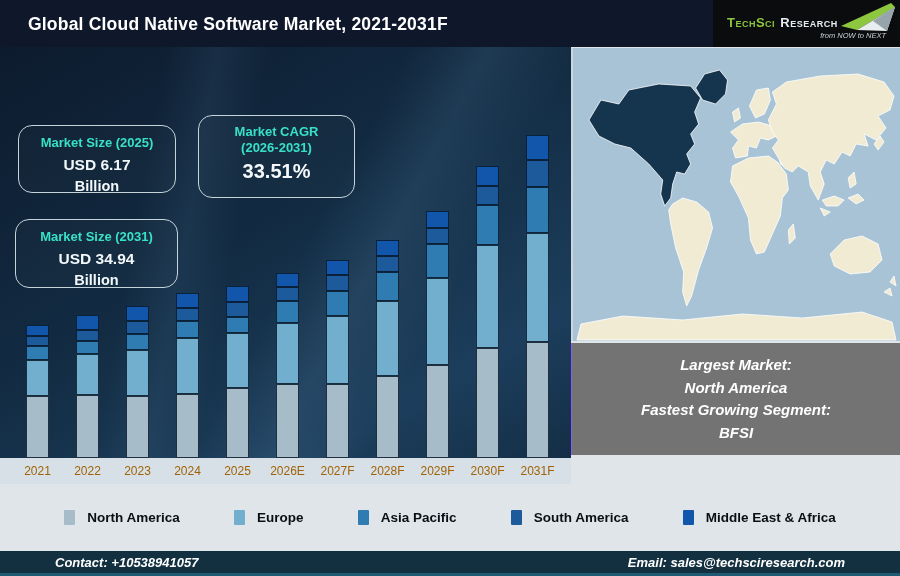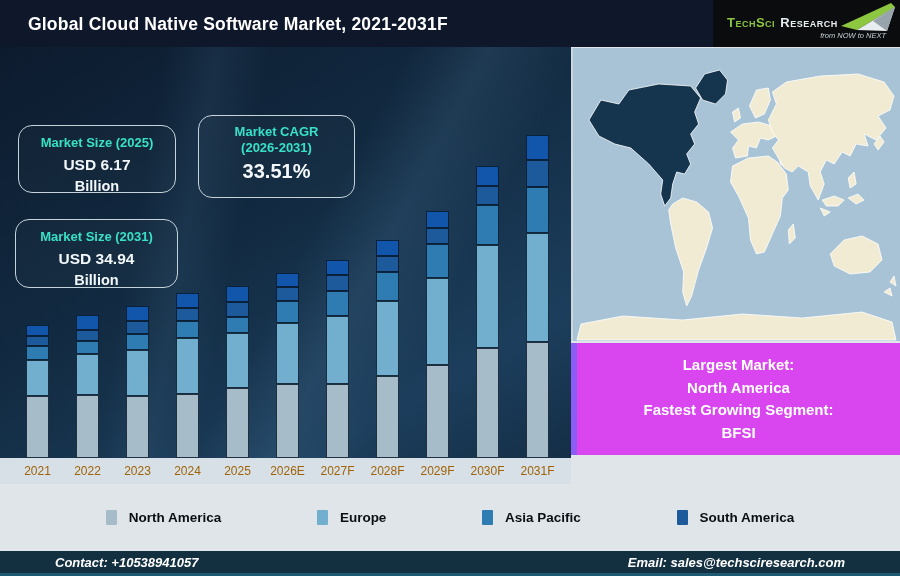--- a/index.html
+++ b/index.html
@@ -41,23 +41,23 @@
   
   .axis-strip{position:absolute;left:0;top:458px;width:571px;height:26px;background:#d6e0e6;
               display:flex;padding-left:12.5px;box-sizing:border-box;}
   .axis-label{width:50px;text-align:center;font-size:12px;font-weight:normal;
               color:#a16207;line-height:26px;}
 
   
   .map-box{position:absolute;left:571px;top:48px;width:329px;height:293px;
            border-left:2px solid #ccd6dc;box-sizing:border-box;background:#a7c3d5;}
   .map-box svg{display:block;width:100%;height:100%;}
-  .callout{position:absolute;left:571px;top:343px;width:329px;height:112px;background:#d946ef;
-           border-left:6px solid #8b5cf6;box-sizing:border-box;
-           display:flex;flex-direction:column;justify-content:center;text-align:center;}
+  .callout{position:absolute;left:571px;top:343px;width:329px;height:112px;background:#737373;
+           border-left:1px solid #8b5cf6;box-sizing:border-box;
+           display:flex;flex-direction:column;justify-content:center;text-align:center;font-style:italic;}
   .callout-line{color:#fff;font-size:15px;font-weight:bold;line-height:1.5;}
 
   
   .legend-bar{position:absolute;left:0;top:484px;width:900px;height:67px;background:#dfe5e8;
               display:flex;align-items:center;justify-content:space-evenly;padding:0 10px;box-sizing:border-box;}
   .legend-item{display:flex;align-items:center;gap:12px;}
   .legend-swatch{width:11px;height:15px;border-radius:1px;}
   .legend-label{font-size:13.5px;font-weight:bold;color:#0a0f14;white-space:nowrap;}
 
   
@@ -244,20 +244,24 @@
         <span class="legend-label">Europe</span>
       </div>
       <div class="legend-item">
         <span class="legend-swatch" style="background: rgb(46, 124, 177);"></span>
         <span class="legend-label">Asia Pacific</span>
       </div>
       <div class="legend-item">
         <span class="legend-swatch" style="background: rgb(29, 90, 156);"></span>
         <span class="legend-label">South America</span>
       </div>
+      <div class="legend-item">
+        <span class="legend-swatch" style="background: rgb(17, 86, 170);"></span>
+        <span class="legend-label">Middle East &amp; Africa</span>
+      </div>
     </div>
 
   <div class="footer">
     <span>Contact: +10538941057</span>
     <span>Email: sales@techsciresearch.com</span>
   </div>
 
 </div>
 
 </body></html>

